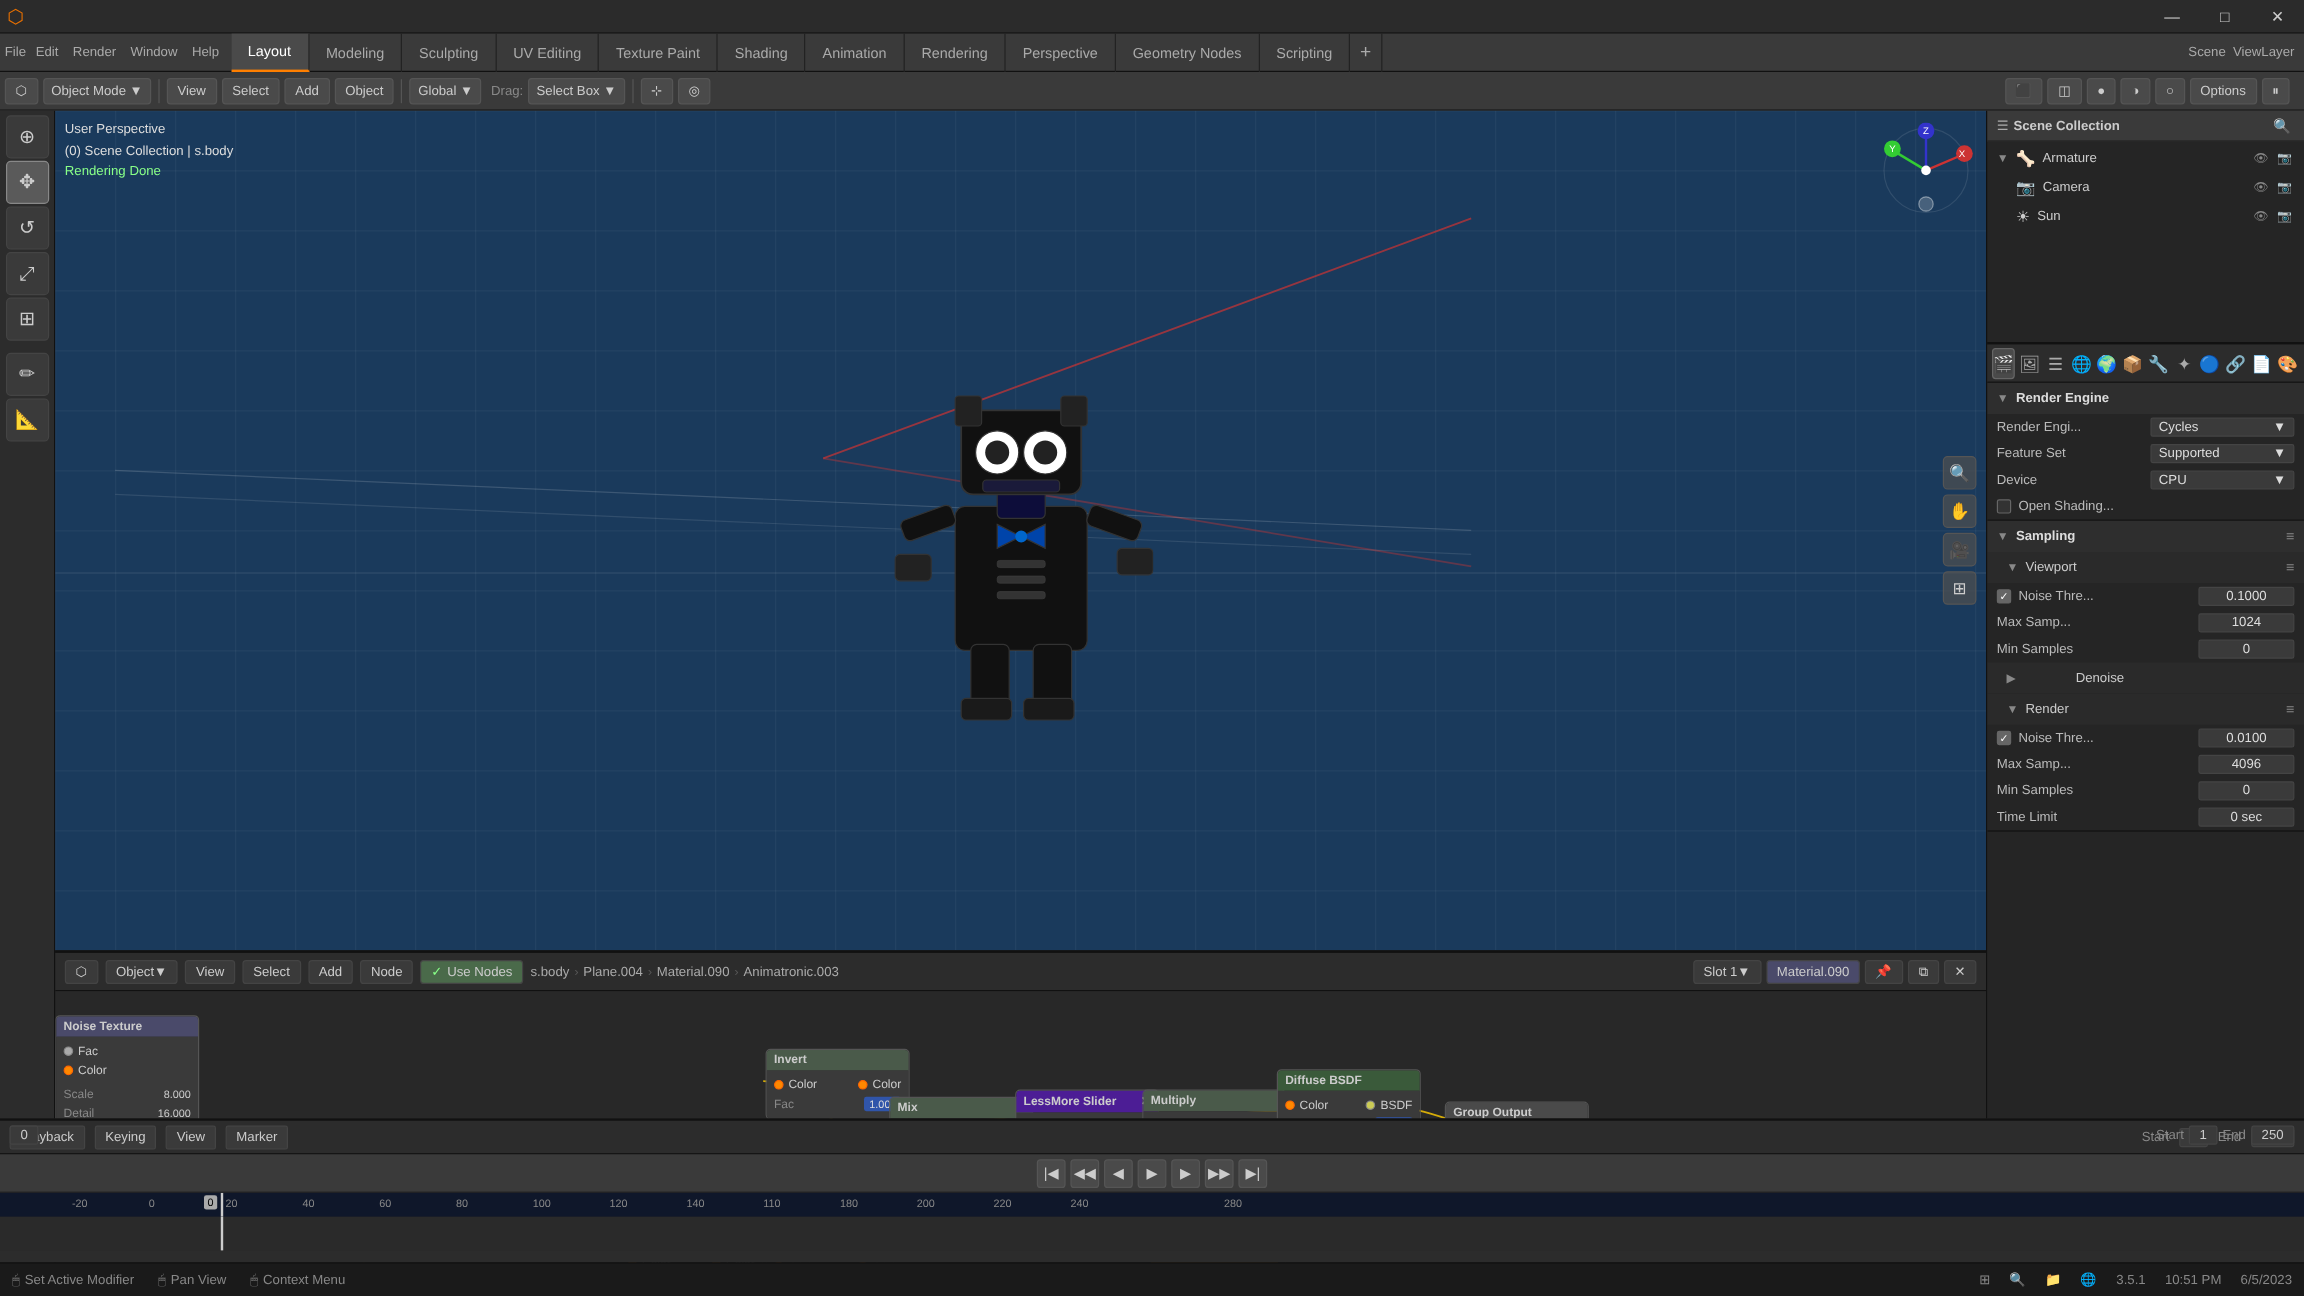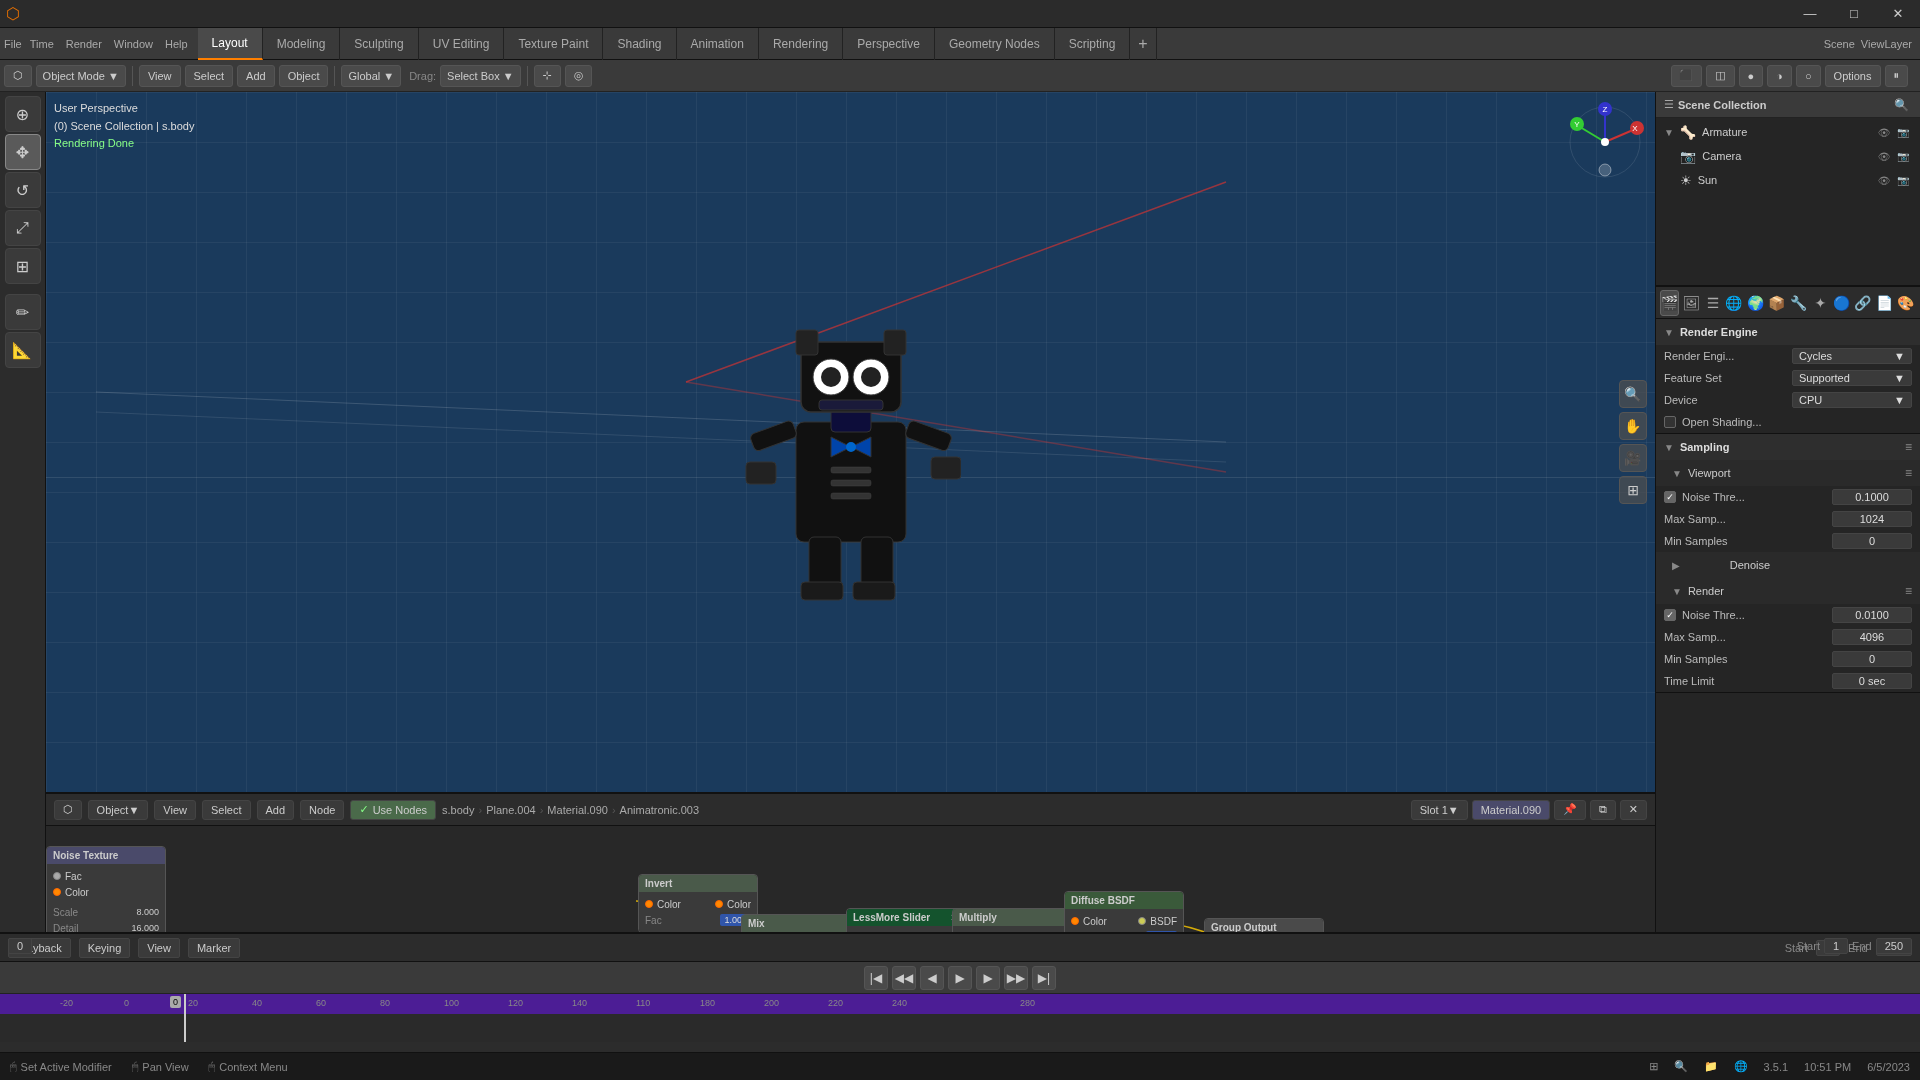--- a/index.html
+++ b/index.html
@@ -582,21 +582,21 @@
   <div style="display:flex;margin-left:auto;">
     <div class="win-ctrl">—</div>
     <div class="win-ctrl">□</div>
     <div class="win-ctrl close">✕</div>
   </div>
 </div>
 
 <div id="workspace-tabs">
   <div style="display:flex;align-items:center;margin:0 4px;">
     <span style="color:#aaa;font-size:11px;margin-right:2px;">File</span>
-    <span style="color:#aaa;font-size:11px;margin:0 6px;">Time</span>
+    <span style="color:#aaa;font-size:11px;margin:0 6px;">Edit</span>
     <span style="color:#aaa;font-size:11px;margin:0 6px;">Render</span>
     <span style="color:#aaa;font-size:11px;margin:0 6px;">Window</span>
     <span style="color:#aaa;font-size:11px;margin:0 6px;">Help</span>
   </div>
   <div class="ws-tab active">Layout</div>
   <div class="ws-tab">Modeling</div>
   <div class="ws-tab">Sculpting</div>
   <div class="ws-tab">UV Editing</div>
   <div class="ws-tab">Texture Paint</div>
   <div class="ws-tab">Shading</div>
@@ -1042,21 +1042,21 @@
                 <span>Clamp Factor</span>
               </div>
             <div class="node-row">
                 <span class="node-socket sock-float"></span>
                 <span>Factor</span>
               </div>
           </div>
         </div>
 
         <div class="node" style="left:800px;top:82px;width:100px;">
-          <div class="node-header" style="background:#14532d;">
+          <div class="node-header" style="background:#4c1d95;">
             <span>LessMore Slider</span>
             <span style="margin-left:auto;cursor:pointer;">✕</span>
           </div>
           <div class="node-body">
             <div class="node-row">
                 <span style="color:#ccc;">Result</span>
               </div>
             <div class="node-row">
                 <span class="node-socket sock-color"></span>
                 <span>Color</span>
@@ -1334,21 +1334,21 @@
     <div class="tl-ctrl-btn">▶▶</div>
     <div class="tl-ctrl-btn">▶|</div>
     <div style="position:absolute;right:8px;top:4px;display:flex;align-items:center;gap:4px;">
       <span style="font-size:11px;color:#888;">Start</span>
       <div style="background:#3a3a3a;border:1px solid #444;border-radius:2px;padding:1px 8px;font-size:11px;">1</div>
       <span style="font-size:11px;color:#888;">End</span>
       <div style="background:#3a3a3a;border:1px solid #444;border-radius:2px;padding:1px 8px;font-size:11px;">250</div>
     </div>
   </div>
 
-  <div id="timeline-ruler" style="position:relative;height:20px;background:#4c1d95;padding:0 60px;">
+  <div id="timeline-ruler" style="position:relative;height:20px;background:#0f172a;padding:0 60px;">
 
     <span class="ruler-label" style="left:60px;top:4px;">-20</span>
     <span class="ruler-label" style="left:124px;top:4px;">0</span>
     <span class="ruler-label" style="left:188px;top:4px;">20</span>
     <span class="ruler-label" style="left:252px;top:4px;">40</span>
     <span class="ruler-label" style="left:316px;top:4px;">60</span>
     <span class="ruler-label" style="left:380px;top:4px;">80</span>
     <span class="ruler-label" style="left:444px;top:4px;">100</span>
     <span class="ruler-label" style="left:508px;top:4px;">120</span>
     <span class="ruler-label" style="left:572px;top:4px;">140</span>

